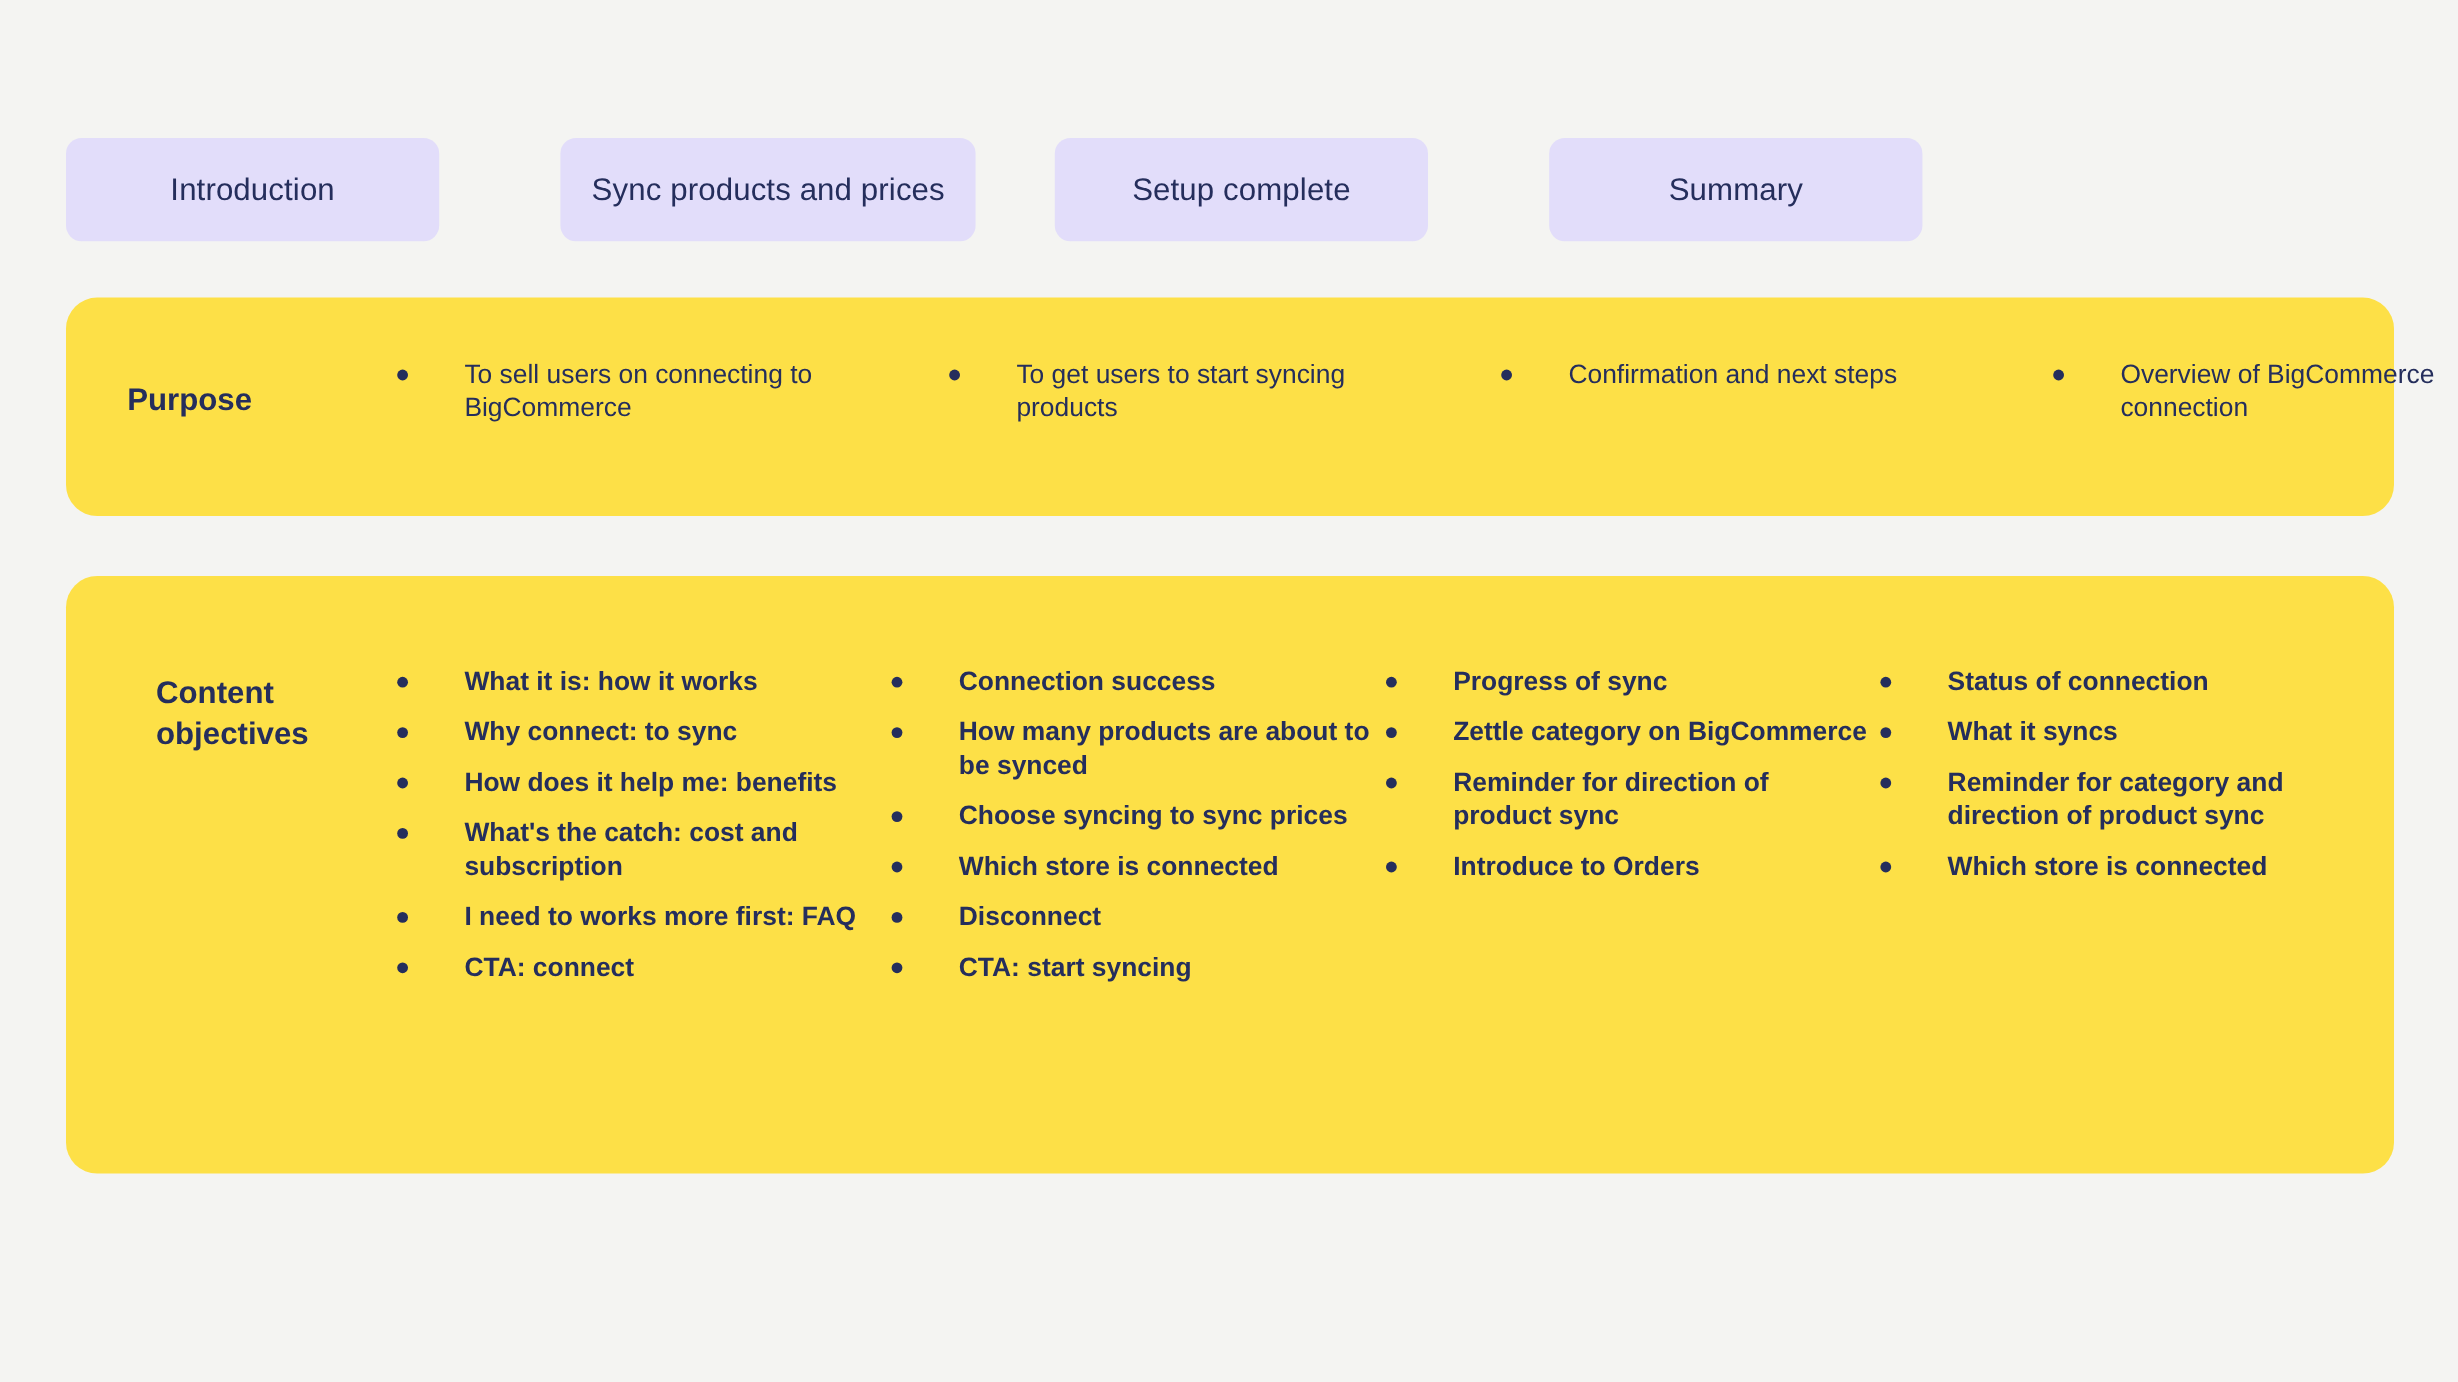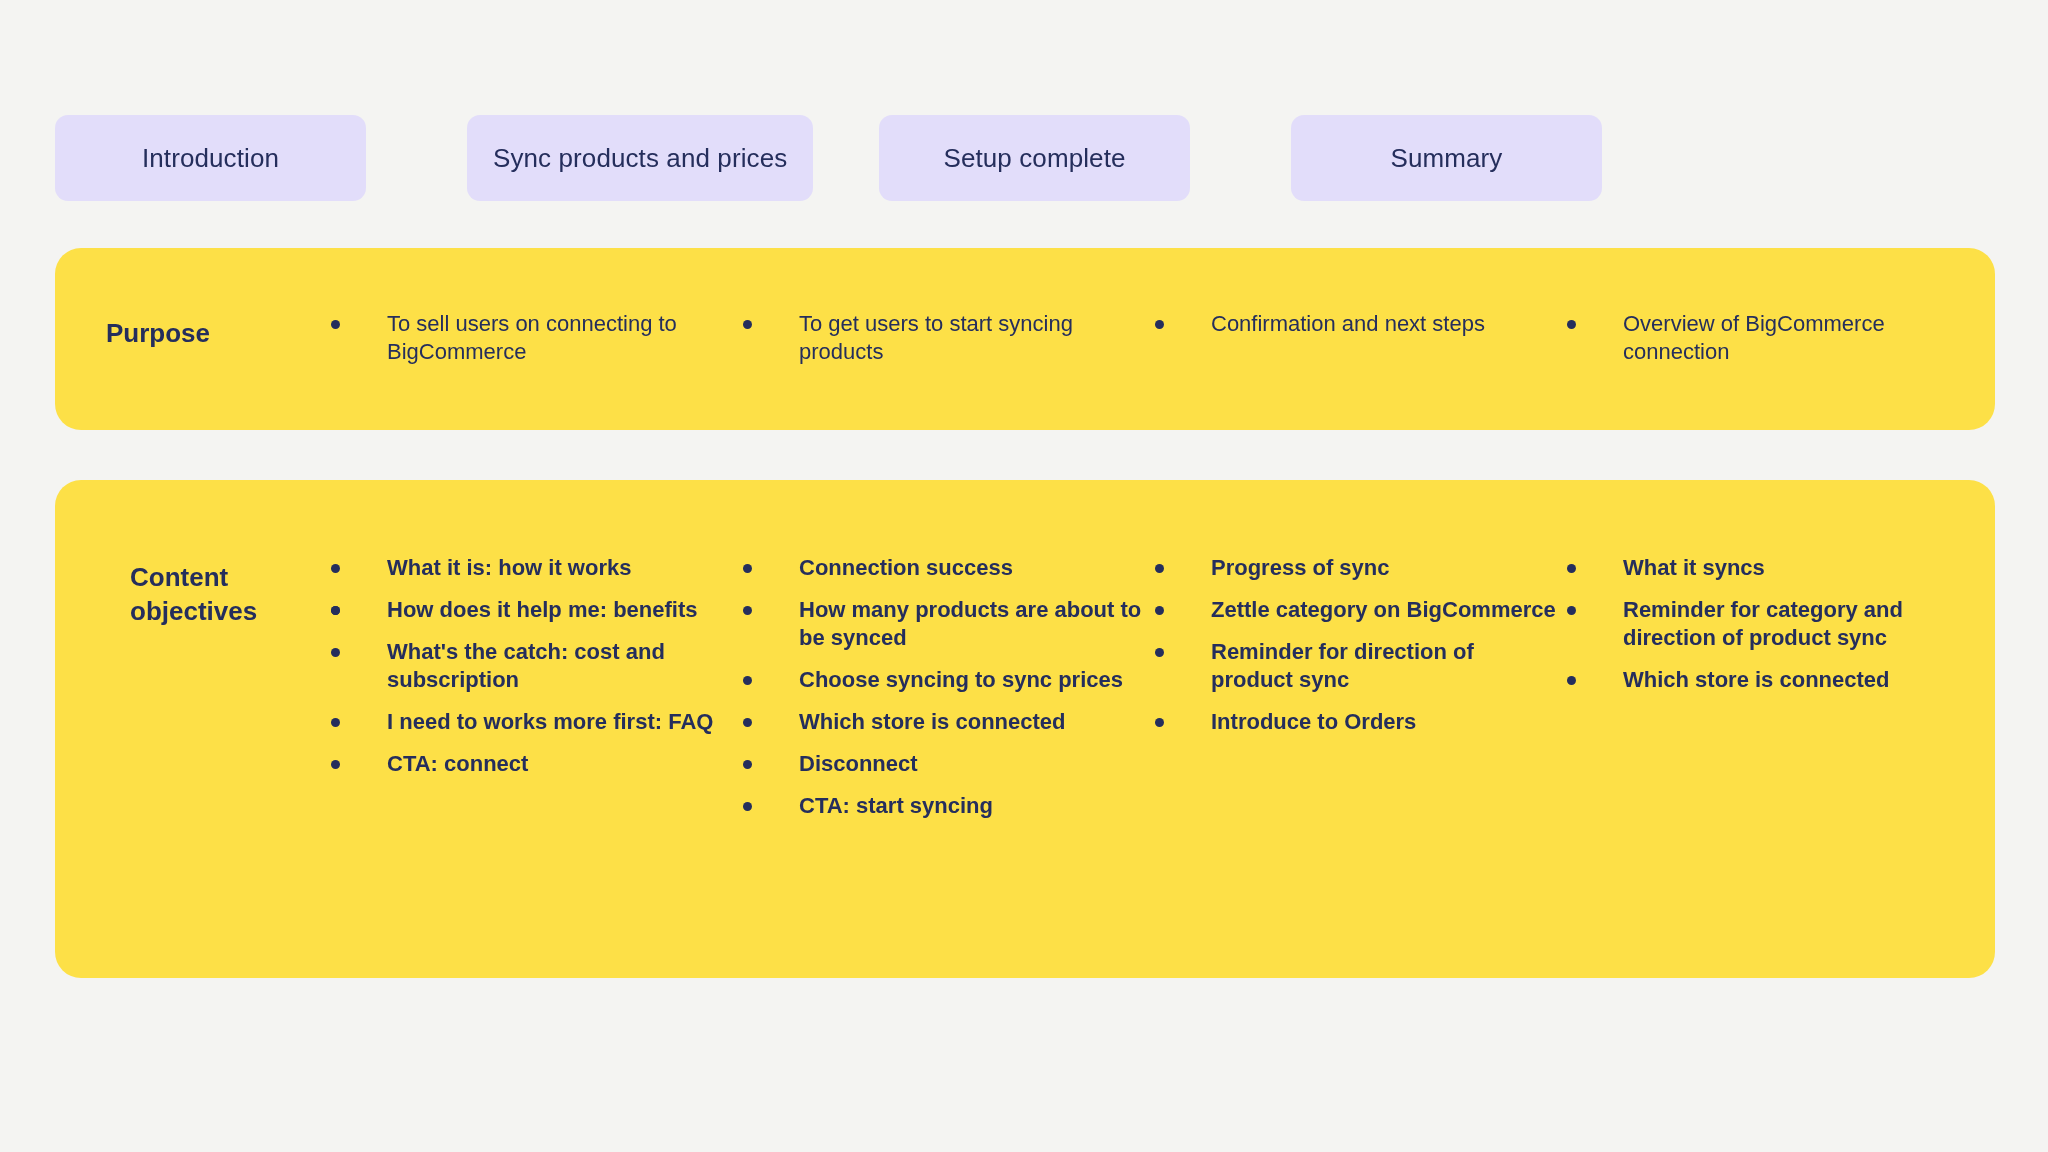--- a/index.html
+++ b/index.html
@@ -89,22 +89,23 @@
     top: 80px;
     width: 200px;
   }
 
   .cols {
     position: absolute;
     display: flex;
   }
   .cols-purpose {
     left: 276px;
-    top: 62px;
+    top: 50px;
     width: 1660px;
+    gap: 48px;
   }
   .cols-objectives {
     left: 276px;
     top: 74px;
     width: 1660px;
     font-weight: bold;
   }
 
   .col {
     width: 412px;
@@ -195,20 +196,21 @@
   <div class="card card-objectives">
     <div class="row-label label-objectives">Content objectives</div>
     <div class="cols cols-objectives">
       <div class="col">
         <div class="bullet-item">
             <span class="bullet-dot"></span>
             <span class="bullet-text">What it is: how it works</span>
           </div>
         <div class="bullet-item">
             <span class="bullet-dot"></span>
+            <span class="bullet-text">Why connect: to sync</span>
           </div>
         <div class="bullet-item">
             <span class="bullet-dot"></span>
             <span class="bullet-text">How does it help me: benefits</span>
           </div>
         <div class="bullet-item">
             <span class="bullet-dot"></span>
             <span class="bullet-text">What's the catch: cost and subscription</span>
           </div>
         <div class="bullet-item">
@@ -260,20 +262,24 @@
             <span class="bullet-text">Reminder for direction of product sync</span>
           </div>
         <div class="bullet-item">
             <span class="bullet-dot"></span>
             <span class="bullet-text">Introduce to Orders</span>
           </div>
       </div>
       <div class="col">
         <div class="bullet-item">
             <span class="bullet-dot"></span>
+            <span class="bullet-text">Status of connection</span>
+          </div>
+        <div class="bullet-item">
+            <span class="bullet-dot"></span>
             <span class="bullet-text">What it syncs</span>
           </div>
         <div class="bullet-item">
             <span class="bullet-dot"></span>
             <span class="bullet-text">Reminder for category and direction of product sync</span>
           </div>
         <div class="bullet-item">
             <span class="bullet-dot"></span>
             <span class="bullet-text">Which store is connected</span>
           </div>

